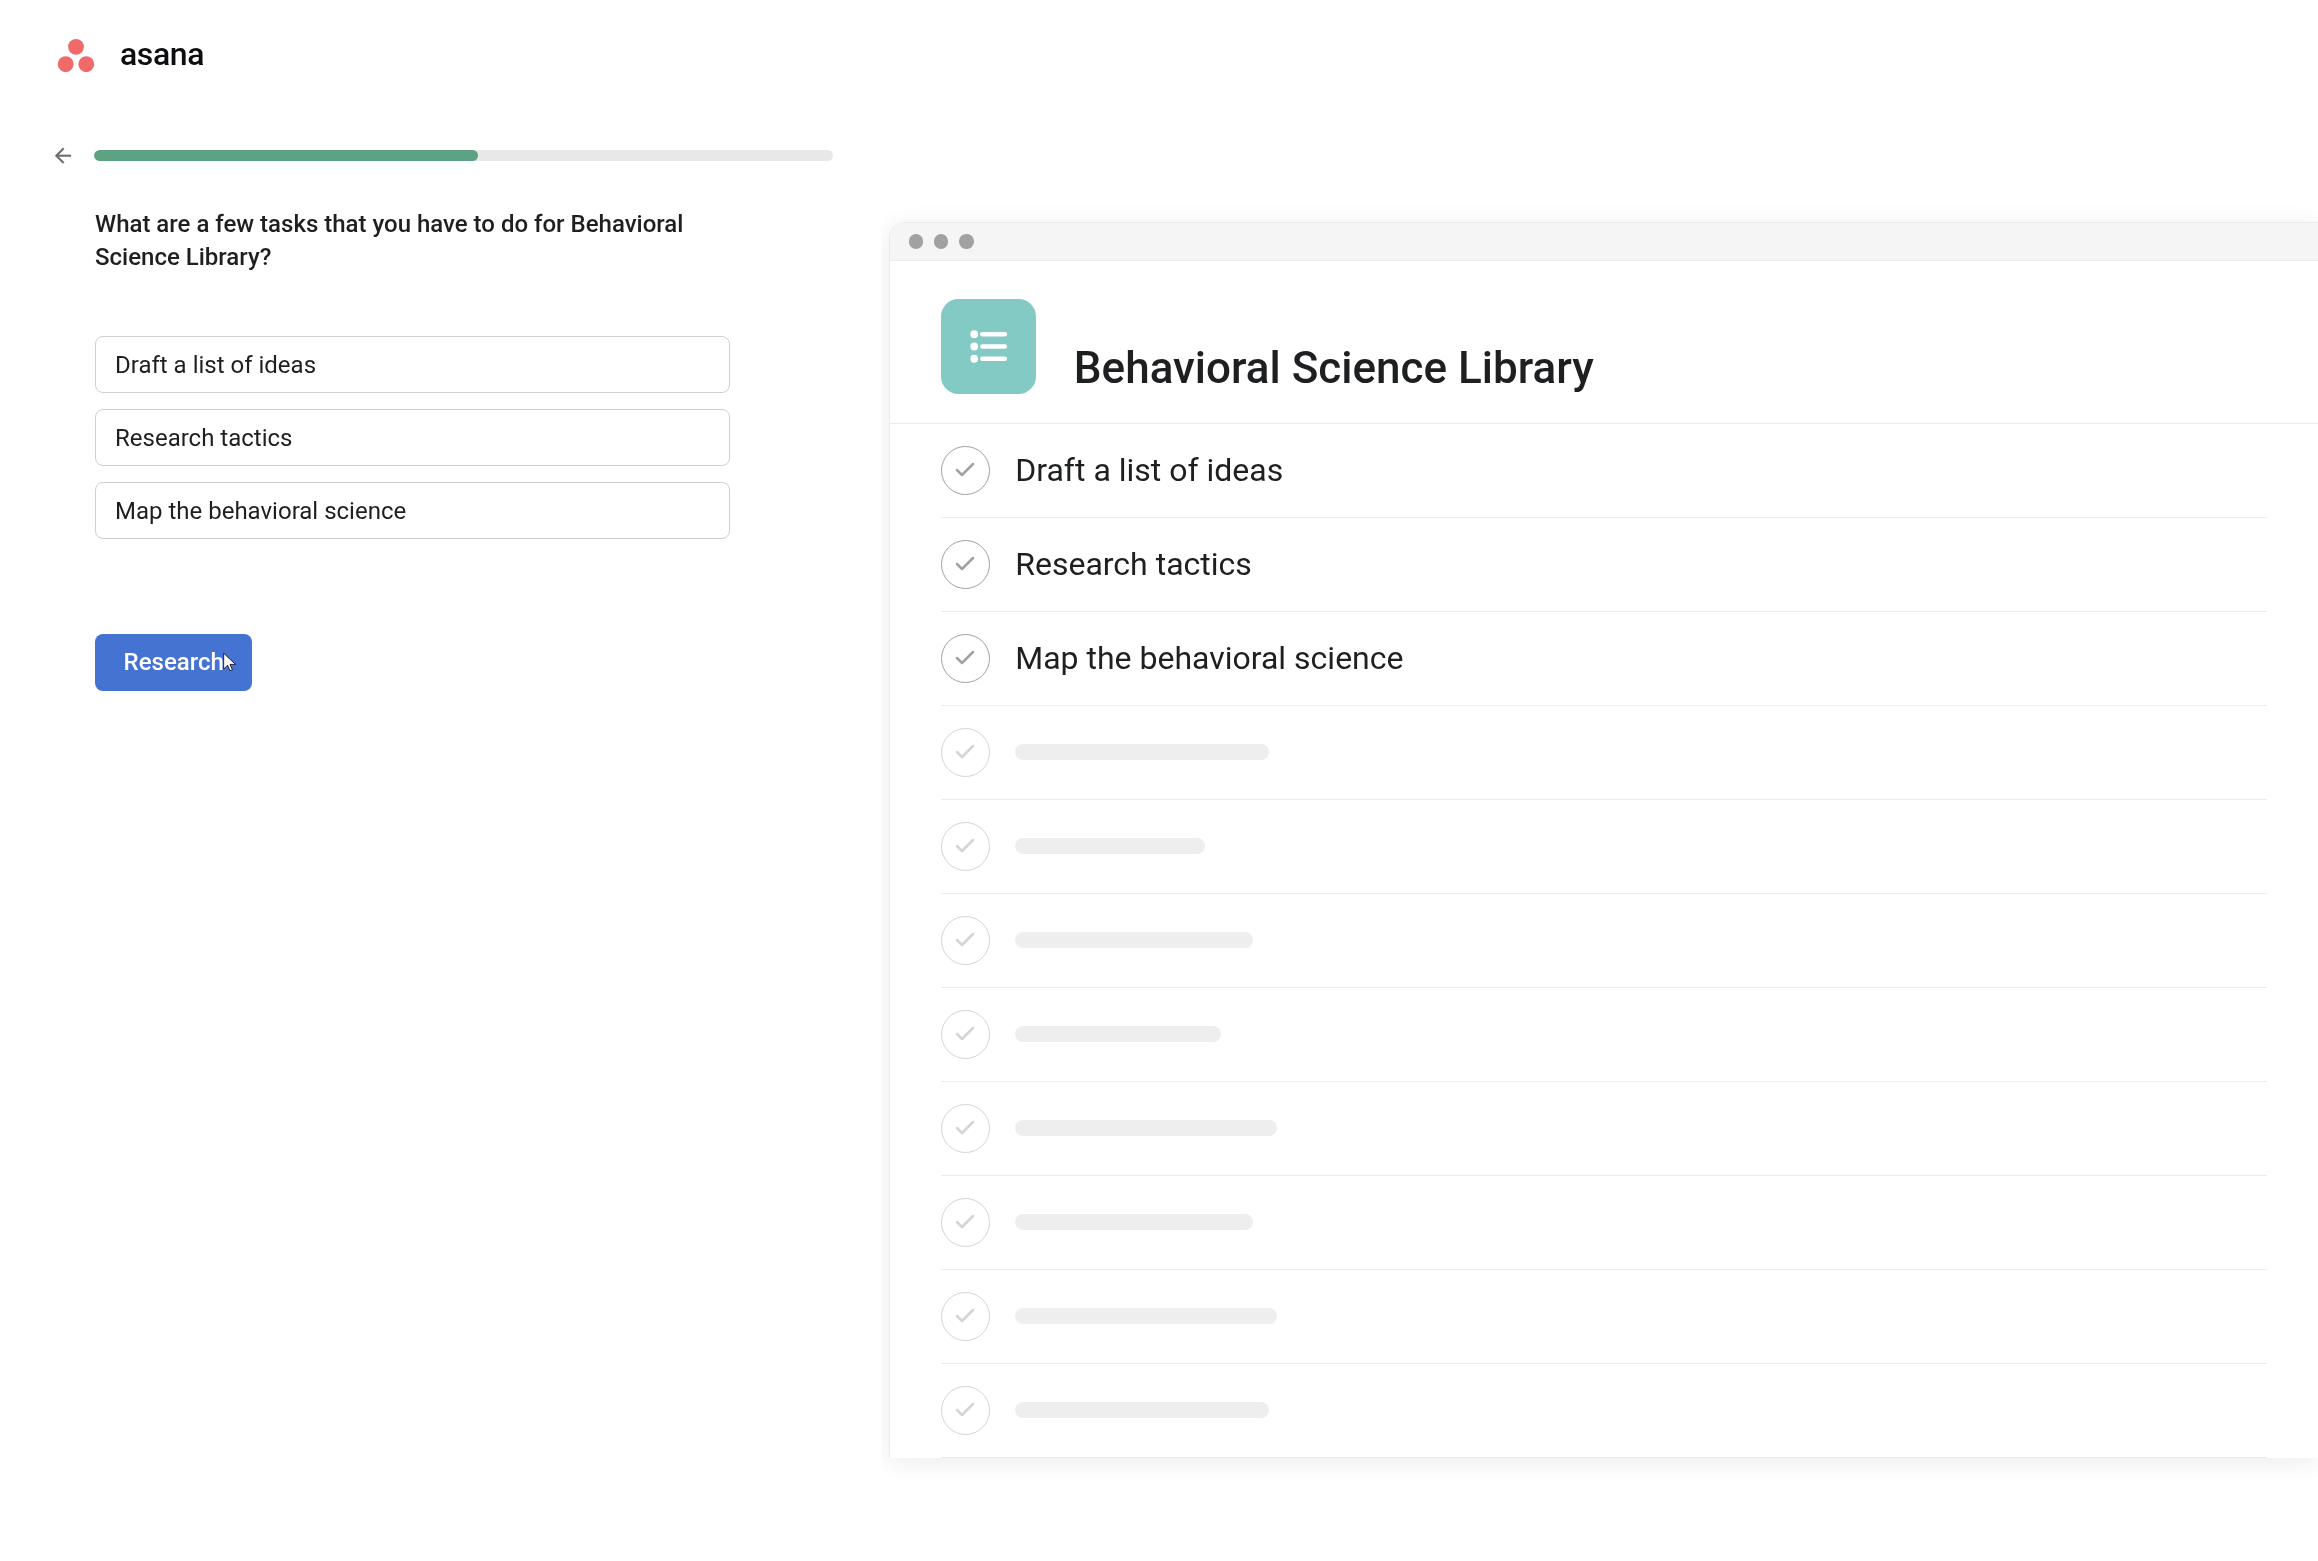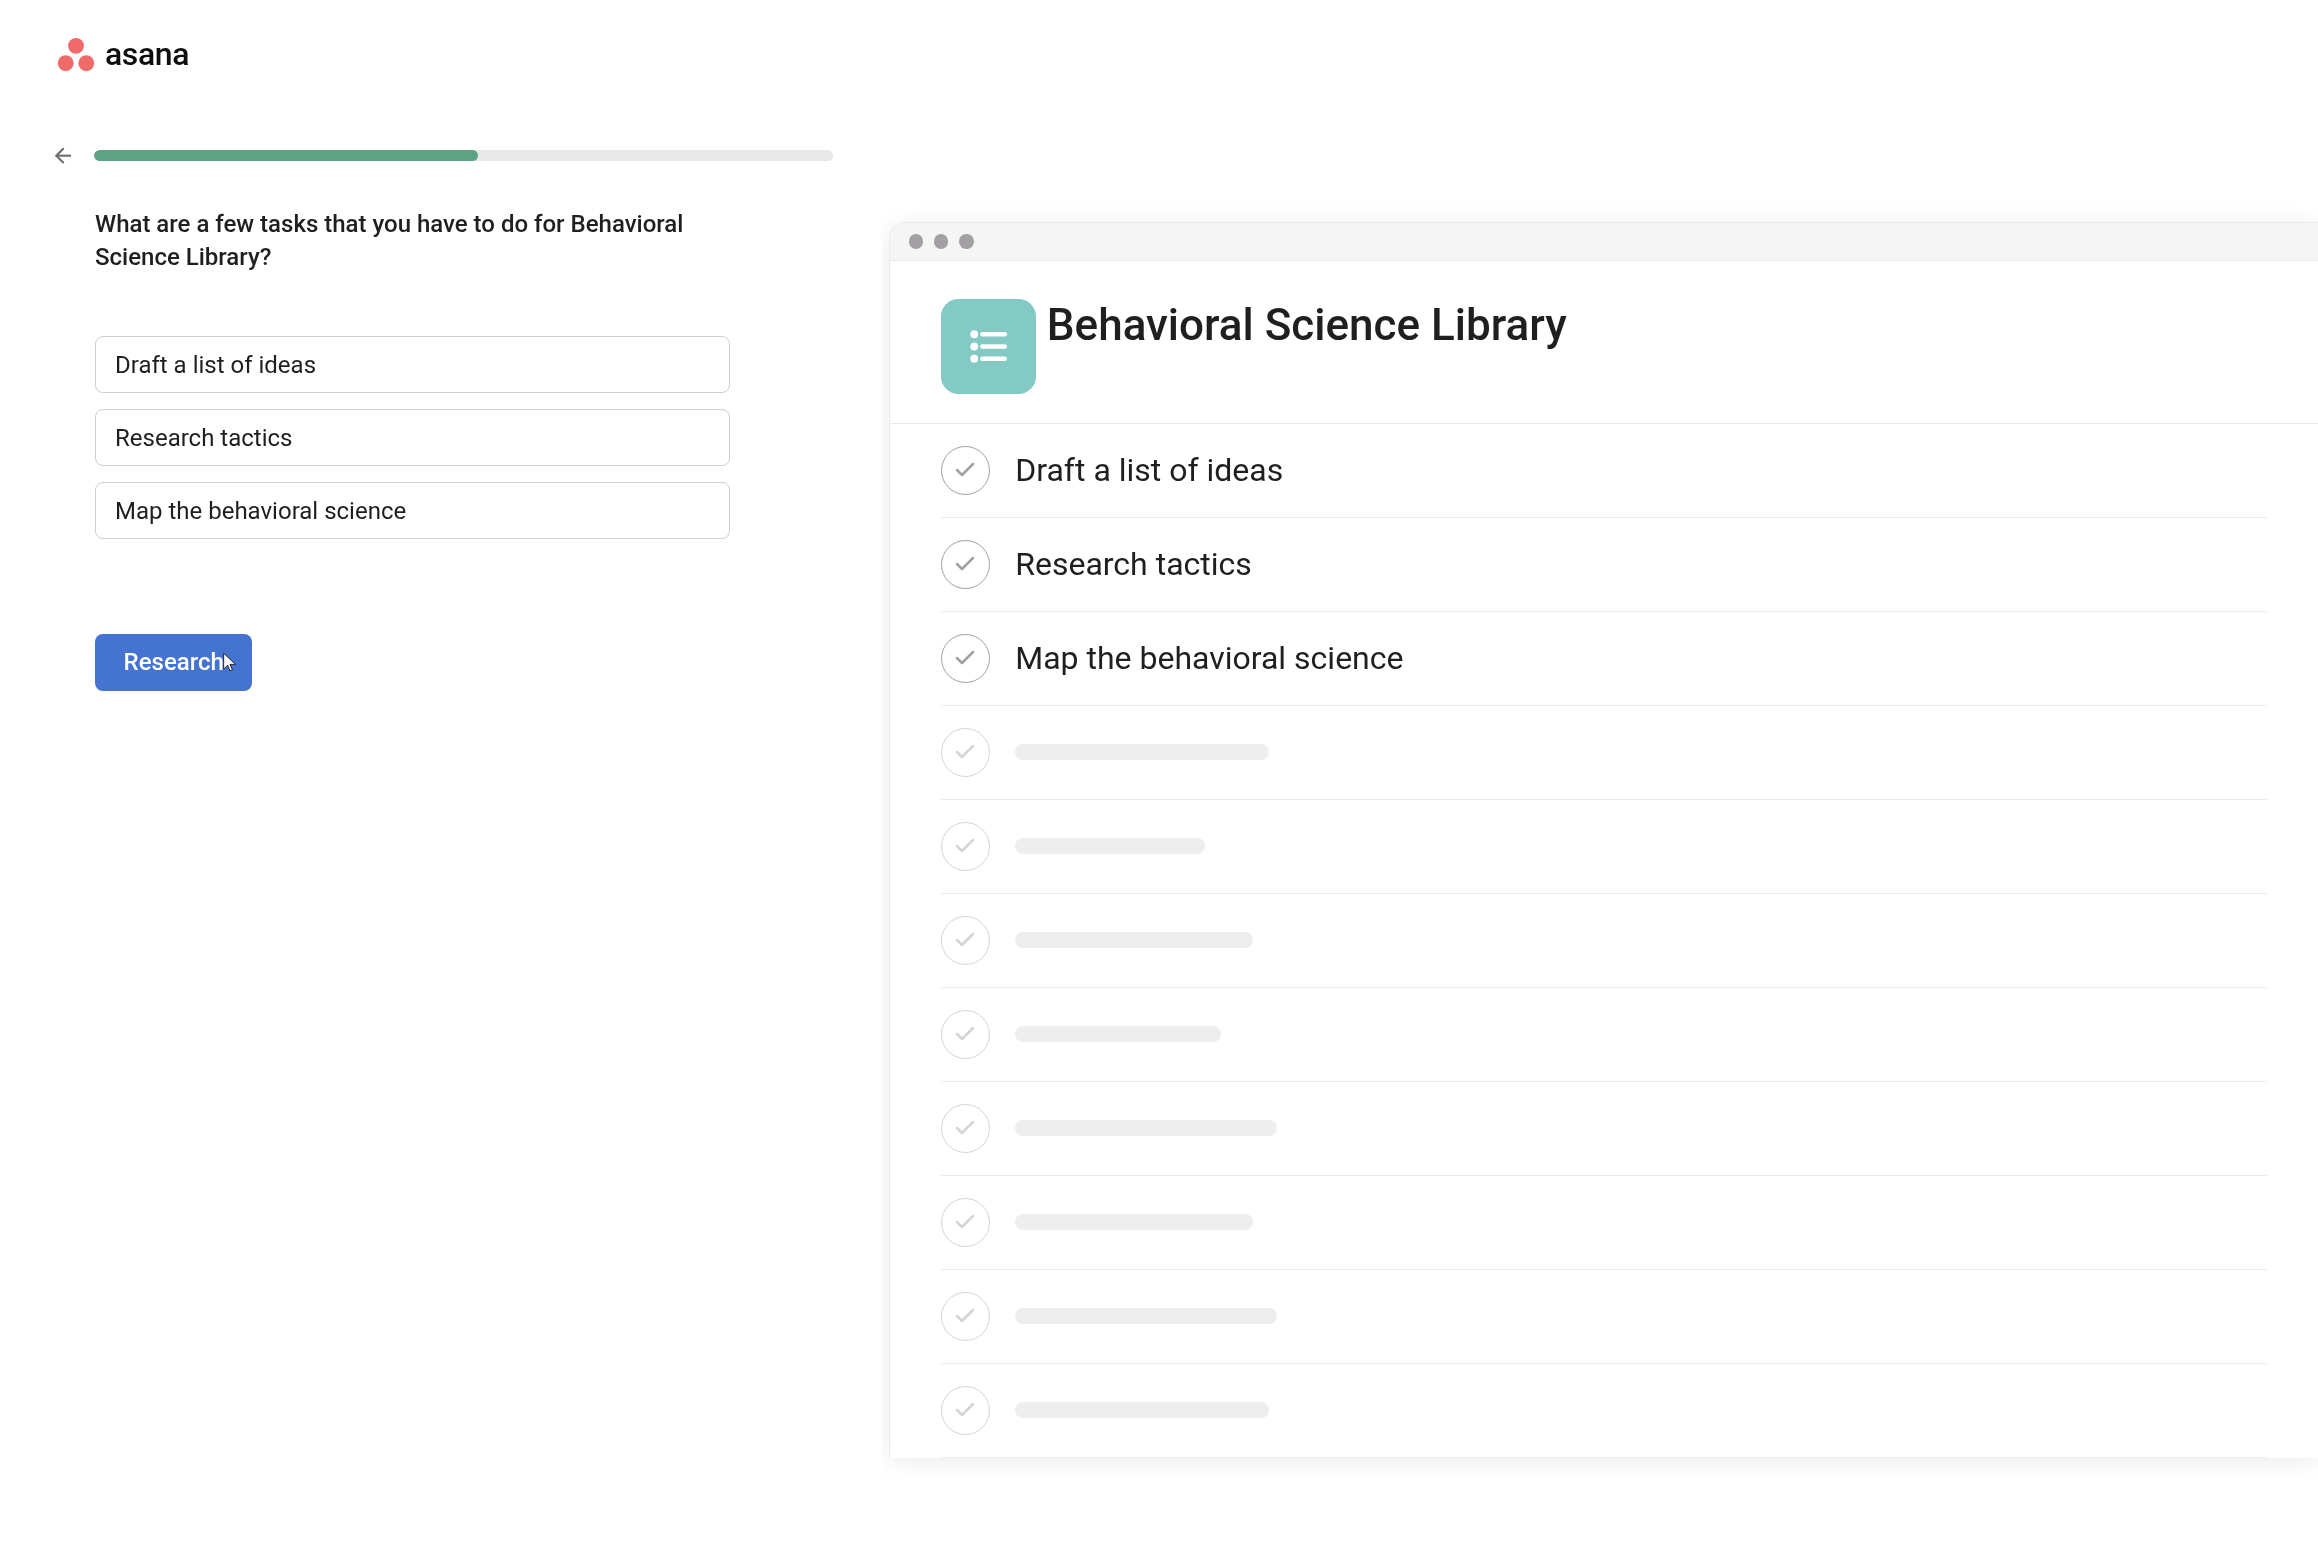--- a/index.html
+++ b/index.html
@@ -20,22 +20,22 @@
       width: 100vw;
       height: 100vh;
     }
     
     
     .logo-area {
       position: absolute;
       top: 35px;
       left: 57px;
       display: flex;
-      align-items: center;
-      gap: 10px;
+      align-items: flex-end;
+      gap: 25px;
     }
     
     .logo-text {
       font-size: 32px;
       font-weight: 500;
       letter-spacing: -0.4px;
       color: #0d0e10;
     }
     
     
@@ -161,22 +161,22 @@
     .window-dot {
       width: 14.3px;
       height: 14.3px;
       border-radius: 50%;
       background: #a2a0a2;
     }
     
     .preview-header {
       padding: 38px 51px 28.6px 51px;
       display: flex;
-      align-items: flex-start;
-      gap: 11px;
+      align-items: flex-end;
+      gap: 38px;
       border-bottom: 0.8px solid #edeae9;
     }
     
     .project-icon {
       width: 95px;
       height: 95px;
       background: #83c9c4;
       border-radius: 17.5px;
       display: flex;
       align-items: center;

